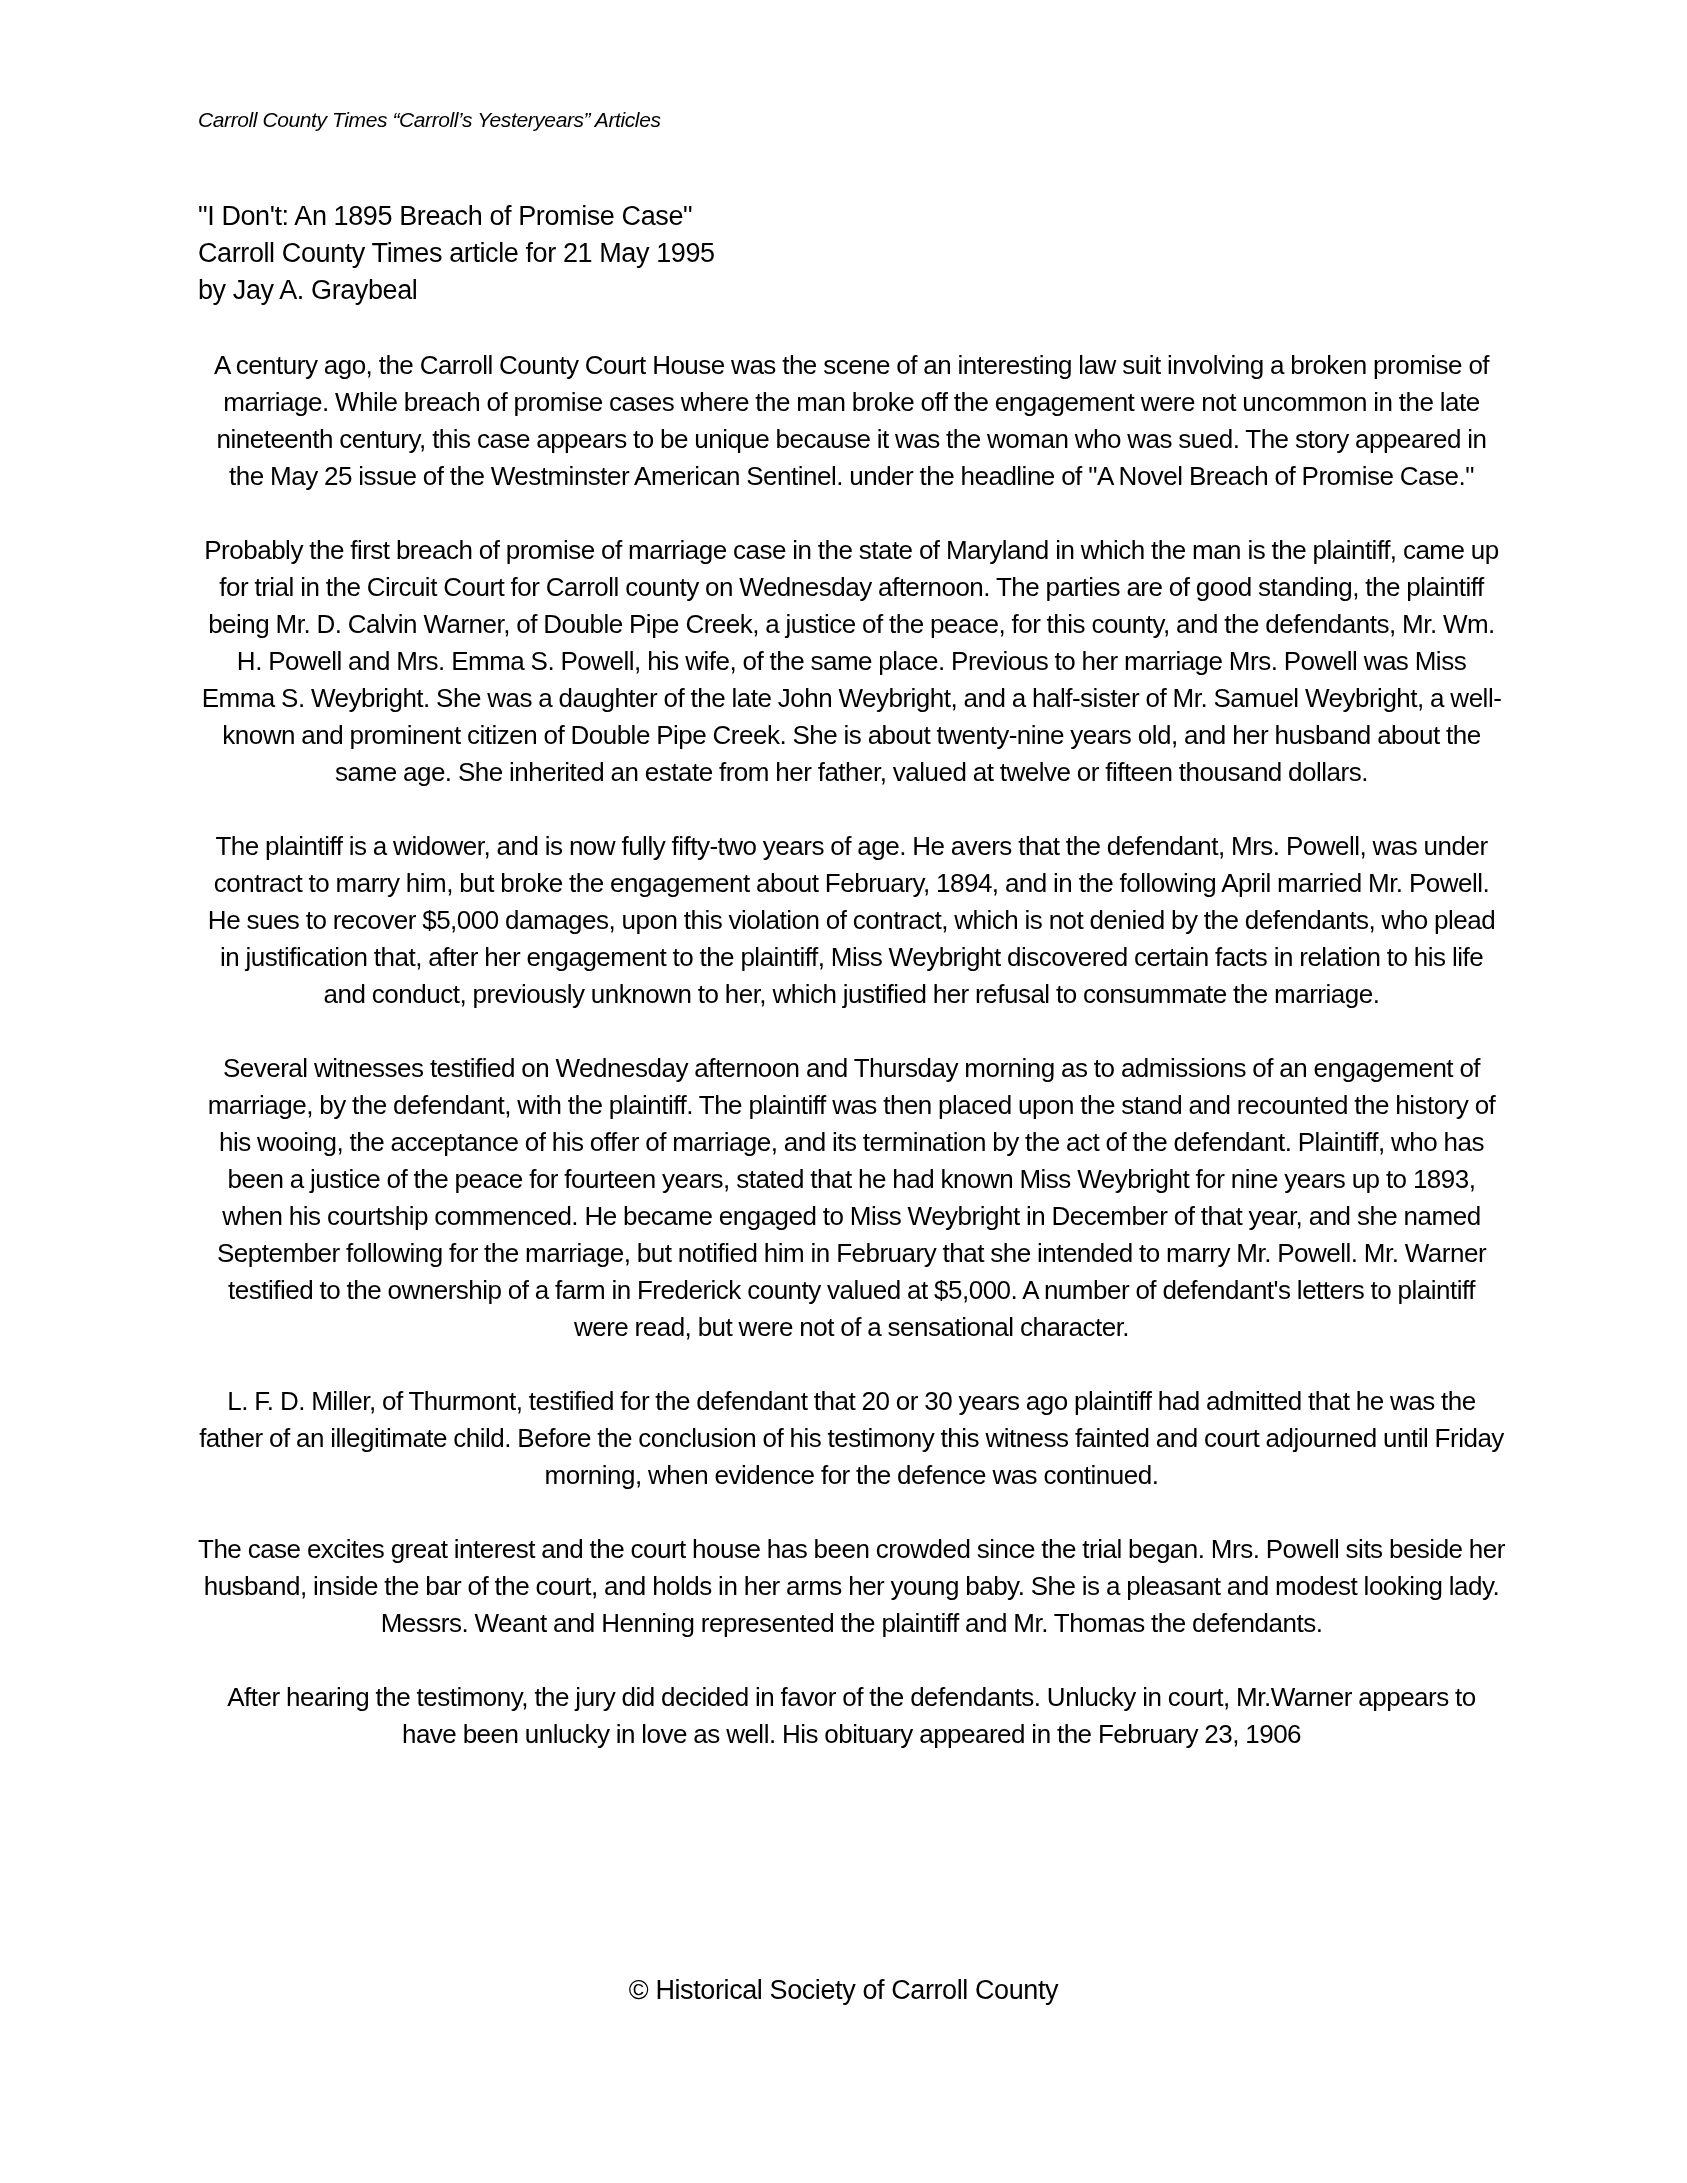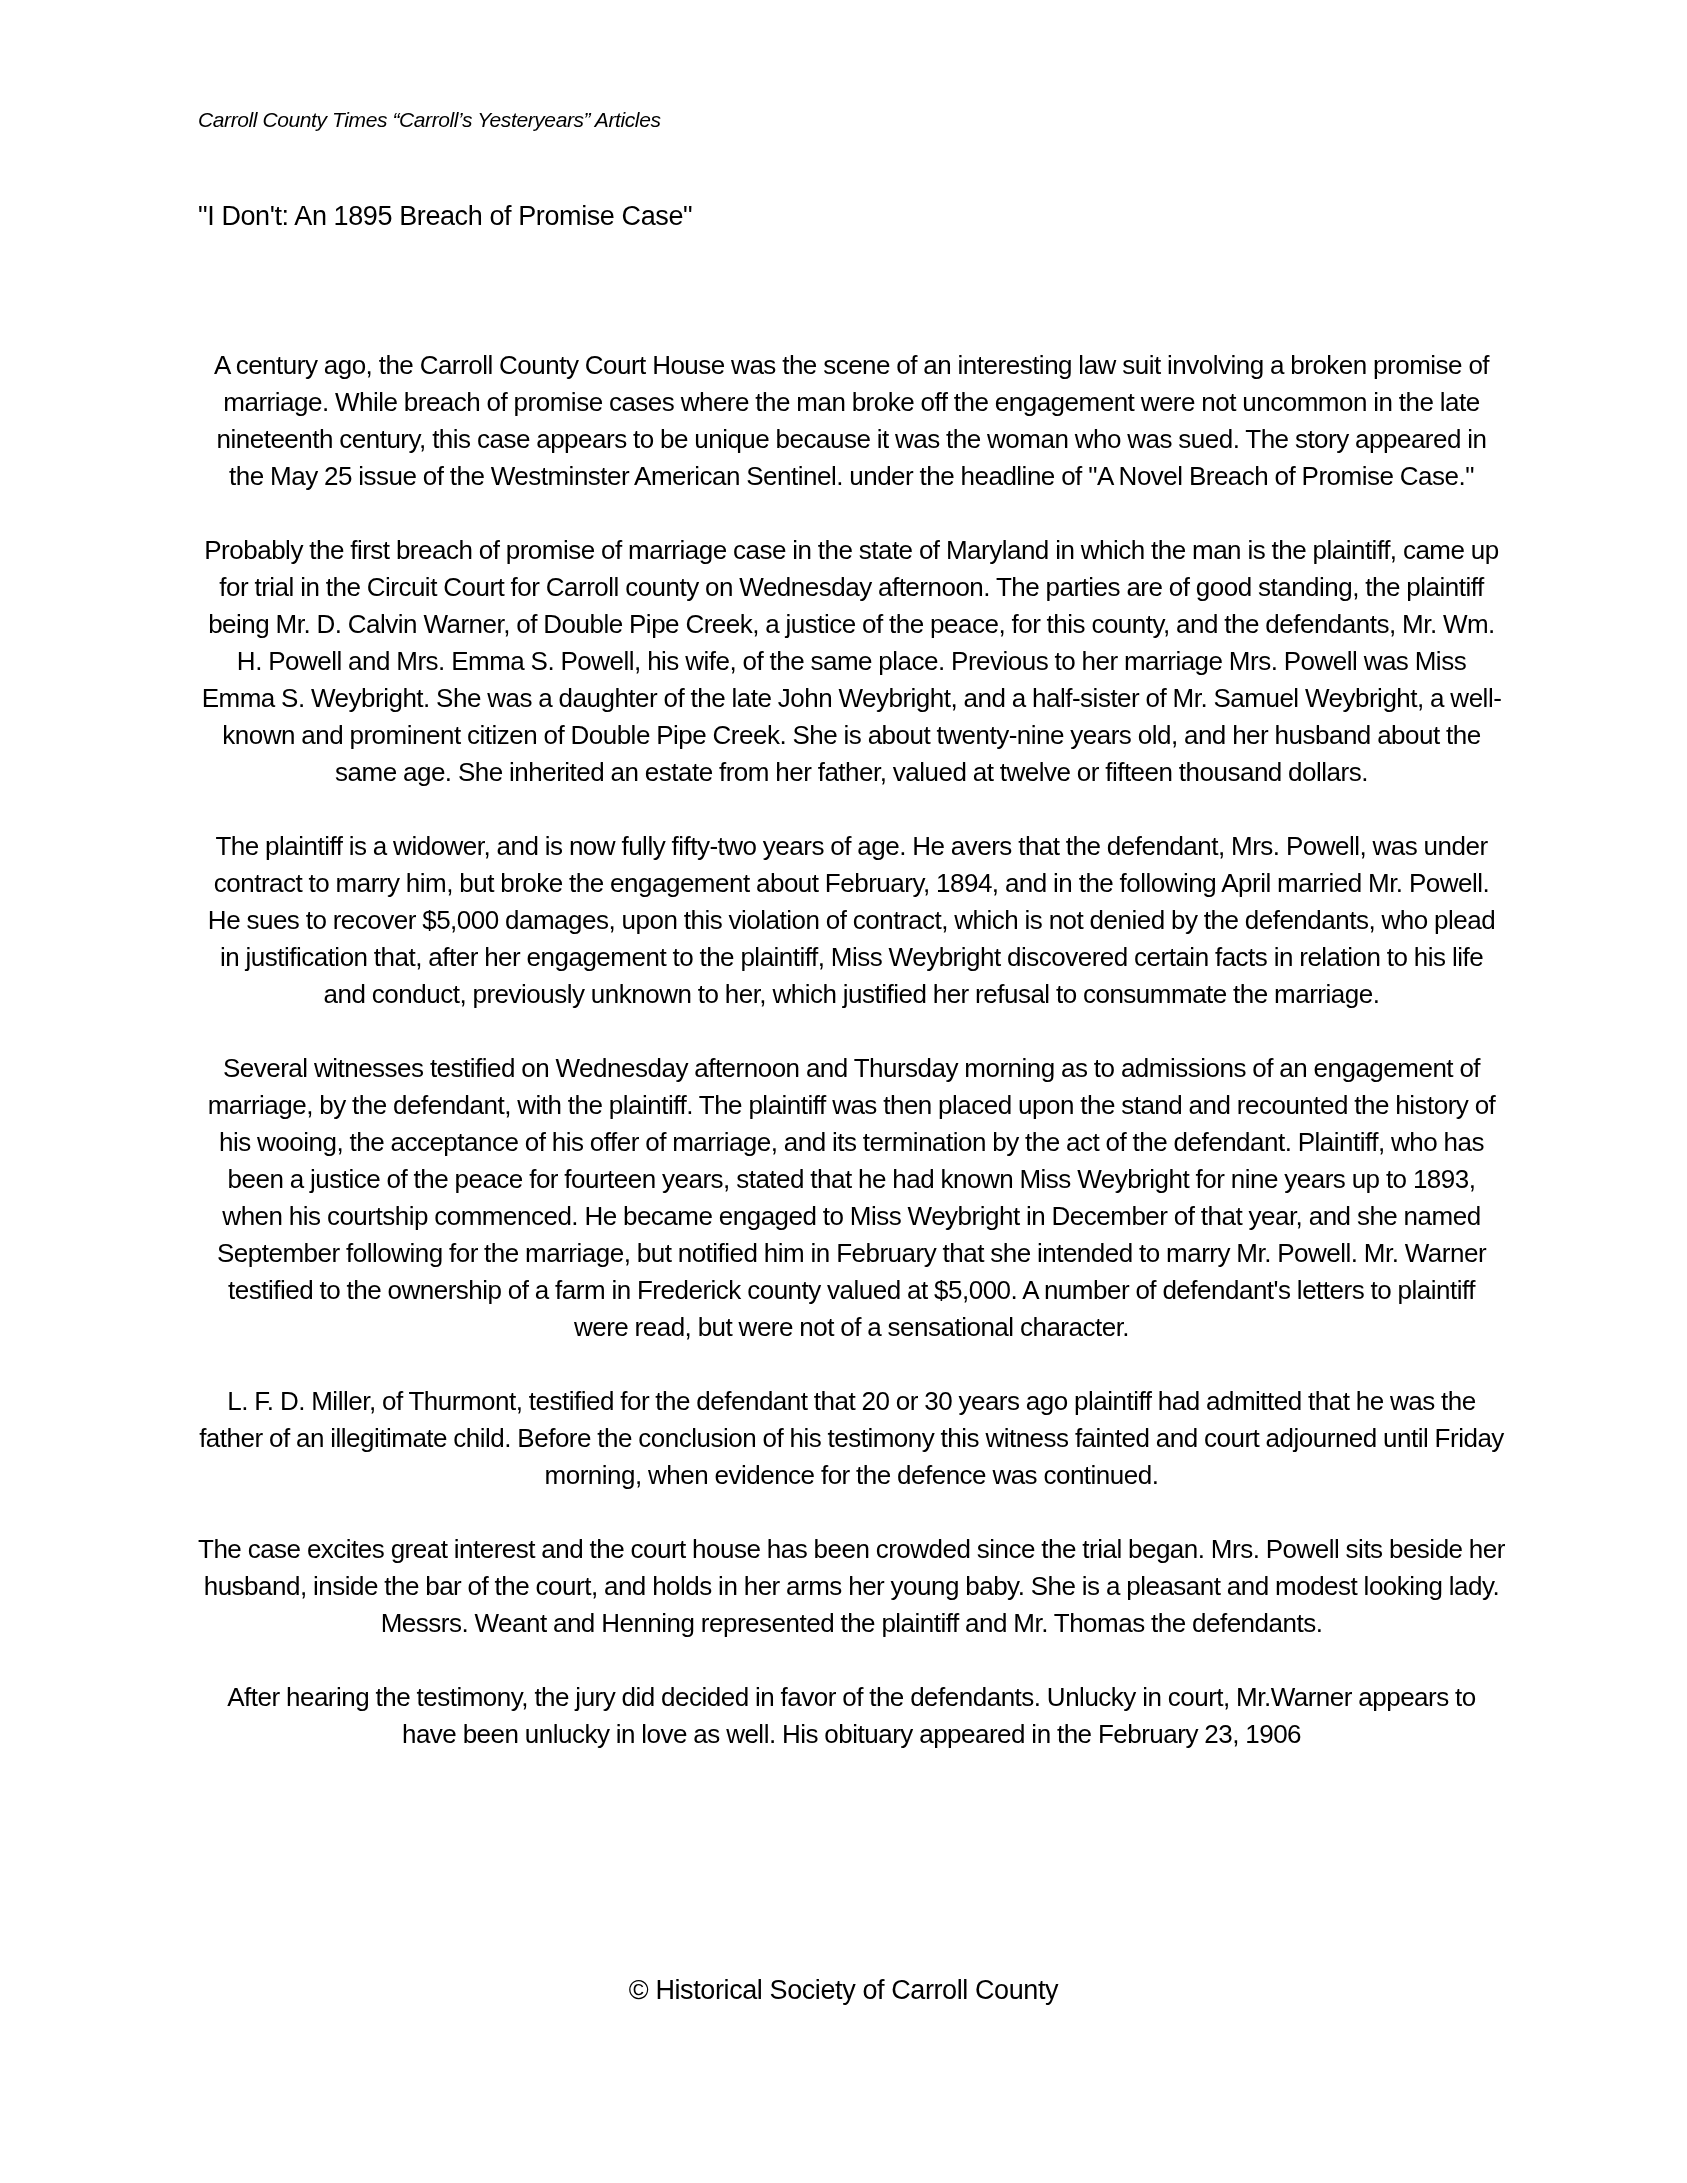--- a/index.html
+++ b/index.html
@@ -67,20 +67,22 @@
     .footer div { white-space: nowrap; }
   </style>
 </head>
 <body>
 
 <div class="page">
   <div class="header-title">Carroll County Times “Carroll’s Yesteryears” Articles</div>
 
   <div class="meta">
     <div>"I Don't: An 1895 Breach of Promise Case"</div>
+    <div>Carroll County Times article for 21 May 1995</div>
+    <div>by Jay A. Graybeal</div>
   </div>
 
   <div class="body">
     <p>A century ago, the Carroll County Court House was the scene of an interesting law suit involving a broken promise of marriage. While breach of promise cases where the man broke off the engagement were not uncommon in the late nineteenth century, this case appears to be unique because it was the woman who was sued. The story appeared in the May 25 issue of the Westminster American Sentinel. under the headline of "A Novel Breach of Promise Case."</p>
     <p>Probably the first breach of promise of marriage case in the state of Maryland in which the man is the plaintiff, came up for trial in the Circuit Court for Carroll county on Wednesday afternoon. The parties are of good standing, the plaintiff being Mr. D. Calvin Warner, of Double Pipe Creek, a justice of the peace, for this county, and the defendants, Mr. Wm. H. Powell and Mrs. Emma S. Powell, his wife, of the same place. Previous to her marriage Mrs. Powell was Miss Emma S. Weybright. She was a daughter of the late John Weybright, and a half-sister of Mr. Samuel Weybright, a well-known and prominent citizen of Double Pipe Creek. She is about twenty-nine years old, and her husband about the same age. She inherited an estate from her father, valued at twelve or fifteen thousand dollars.</p>
     <p>The plaintiff is a widower, and is now fully fifty-two years of age. He avers that the defendant, Mrs. Powell, was under contract to marry him, but broke the engagement about February, 1894, and in the following April married Mr. Powell. He sues to recover $5,000 damages, upon this violation of contract, which is not denied by the defendants, who plead in justification that, after her engagement to the plaintiff, Miss Weybright discovered certain facts in relation to his life and conduct, previously unknown to her, which justified her refusal to consummate the marriage.</p>
     <p>Several witnesses testified on Wednesday afternoon and Thursday morning as to admissions of an engagement of marriage, by the defendant, with the plaintiff. The plaintiff was then placed upon the stand and recounted the history of his wooing, the acceptance of his offer of marriage, and its termination by the act of the defendant. Plaintiff, who has been a justice of the peace for fourteen years, stated that he had known Miss Weybright for nine years up to 1893, when his courtship commenced. He became engaged to Miss Weybright in December of that year, and she named September following for the marriage, but notified him in February that she intended to marry Mr. Powell. Mr. Warner testified to the ownership of a farm in Frederick county valued at $5,000. A number of defendant's letters to plaintiff were read, but were not of a sensational character.</p>
     <p>L. F. D. Miller, of Thurmont, testified for the defendant that 20 or 30 years ago plaintiff had admitted that he was the father of an illegitimate child. Before the conclusion of his testimony this witness fainted and court adjourned until Friday morning, when evidence for the defence was continued.</p>
     <p>The case excites great interest and the court house has been crowded since the trial began. Mrs. Powell sits beside her husband, inside the bar of the court, and holds in her arms her young baby. She is a pleasant and modest looking lady. Messrs. Weant and Henning represented the plaintiff and Mr. Thomas the defendants.</p>
     <p>After hearing the testimony, the jury did decided in favor of the defendants. Unlucky in court, Mr.Warner appears to have been unlucky in love as well. His obituary appeared in the February 23, 1906</p>

